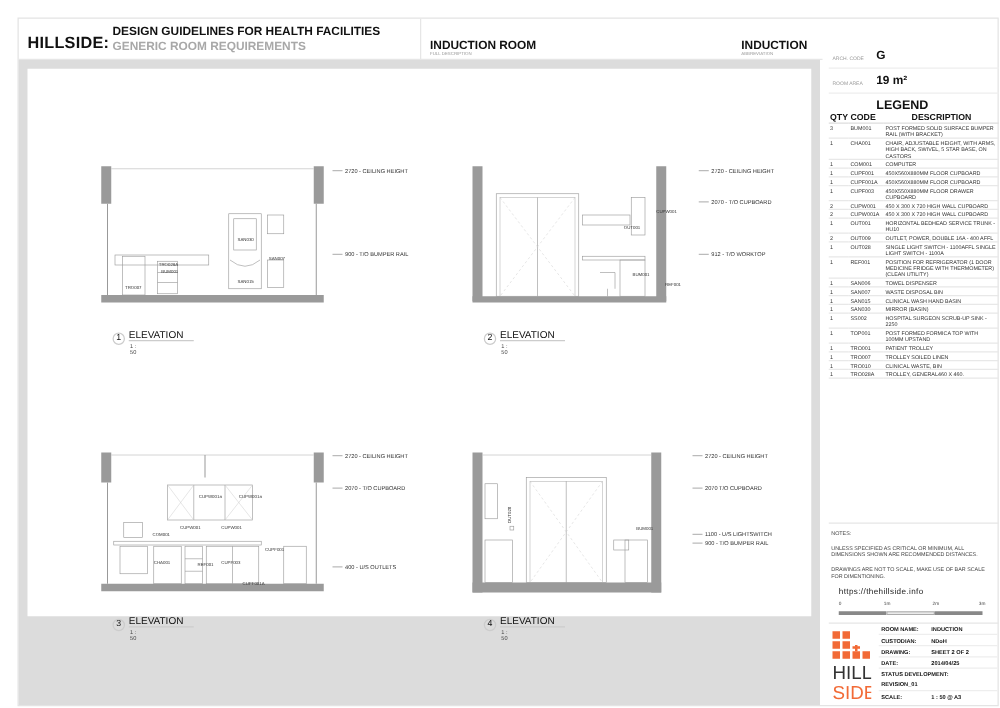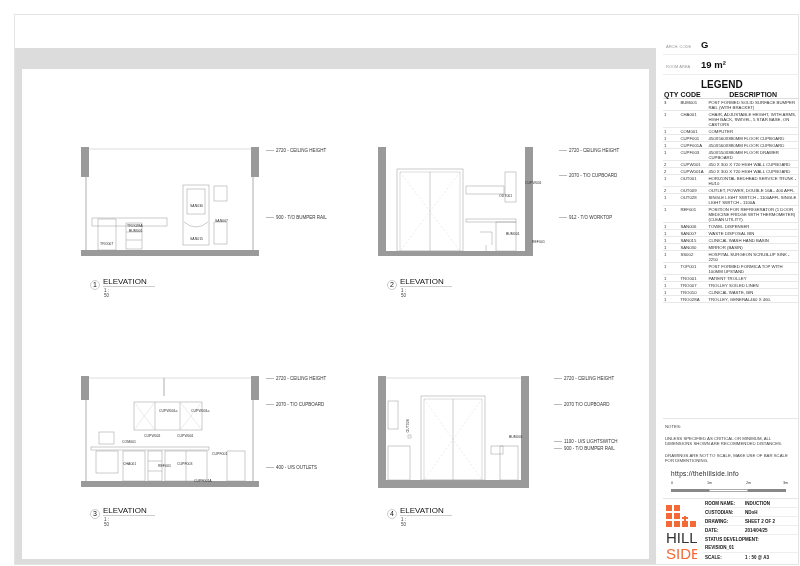--- a/index.html
+++ b/index.html
@@ -9,21 +9,21 @@
   .hdr .brand { position: absolute; left: 7px; top: 11px; font-size: 13px; font-weight: bold; color: #111; letter-spacing: 0.2px; }
   .hdr .t1 { position: absolute; left: 75px; top: 5px; font-size: 9.5px; font-weight: bold; color: #111; }
   .hdr .t2 { position: absolute; left: 75px; top: 17px; font-size: 9.5px; font-weight: bold; color: #a8a8a8; }
   .hdr .div { position: absolute; left: 321px; top: 0; width: 1px; height: 33px; background: #e6e6e6; }
   .hdr .rn { position: absolute; left: 329px; top: 16px; font-size: 9.5px; font-weight: bold; }
   .hdr .rn-sub { position: absolute; left: 329px; top: 26px; font-size: 3.5px; color: #999; text-transform: uppercase; }
   .hdr .ab { position: absolute; left: 578px; top: 16px; font-size: 9.5px; font-weight: bold; }
   .hdr .ab-sub { position: absolute; left: 578px; top: 26px; font-size: 3.5px; color: #999; text-transform: uppercase; }
 
   .frame { position: absolute; left: 0; top: 33px; width: 641px; height: 516px; background: #dcdcdc; }
-  .canvas { position: absolute; left: 7px; top: 21px; width: 627px; height: 490px; background: #fff; }
+  .canvas { position: absolute; left: 7px; top: 7px; width: 627px; height: 438px; background: #fff; }
 
   .side { position: absolute; left: 648px; top: 0; width: 136px; height: 550px; }
   .info-row { position: absolute; left: 0; width: 136px; height: 20px; border-bottom: 1px solid #eee; }
   .info-row .lbl { position: absolute; left: 3px; top: 9px; font-size: 4px; color: #999; text-transform: uppercase; }
   .info-row .val { position: absolute; left: 38px; top: 4px; font-size: 9.5px; font-weight: bold; }
   .legend-title { position: absolute; left: 38px; top: 64px; font-size: 10px; font-weight: bold; }
   table.legend { position: absolute; left: 0; top: 76px; width: 136px; border-collapse: collapse; font-size: 4.3px; color: #333; }
   table.legend th { font-size: 7px; font-weight: bold; color: #111; text-align: left; border-bottom: 1px solid #ddd; padding: 0 1px; }
   table.legend th.d { text-align: center; }
   table.legend td { border-bottom: 1px solid #e8e8e8; vertical-align: top; padding: 0.5px 1px; line-height: 5px; text-transform: uppercase; }
@@ -50,20 +50,30 @@
   .lbl-elev .name { position: absolute; left: 13px; top: 0; font-size: 8px; color: #111; border-bottom: 1px solid #ccc; padding-right: 8px; white-space: nowrap; }
   .lbl-elev .sc { position: absolute; left: 14px; top: 11px; font-size: 4.5px; color: #444; }
   .tag { position: absolute; font-size: 3.5px; color: #333; white-space: nowrap; }
   svg.elev { position: absolute; overflow: visible; }
 </style>
 </head>
 <body>
 
 <div class="sheet">
 
+  <div class="hdr">
+    <span class="brand">HILLSIDE:</span>
+    <span class="t1">DESIGN GUIDELINES FOR HEALTH FACILITIES</span>
+    <span class="t2">GENERIC ROOM REQUIREMENTS</span>
+    <span class="div"></span>
+    <span class="rn">INDUCTION ROOM</span>
+    <span class="rn-sub">FULL DESCRIPTION</span>
+    <span class="ab">INDUCTION</span>
+    <span class="ab-sub">ABBREVIATION</span>
+  </div>
 
   <div class="frame">
     <div class="canvas">
 
       <svg class="elev" style="left:59px;top:78px;" width="200" height="120" viewBox="0 0 200 120">
         <rect x="0" y="0" width="8" height="30" fill="#9a9a9a"></rect>
         <rect x="170" y="0" width="8" height="30" fill="#9a9a9a"></rect>
         <line x1="8" y1="2" x2="170" y2="2" stroke="#bbb" stroke-width="0.5"></line>
         <line x1="5" y1="30" x2="5" y2="103" stroke="#999" stroke-width="0.8"></line>
         <line x1="172" y1="30" x2="172" y2="103" stroke="#999" stroke-width="0.8"></line>

